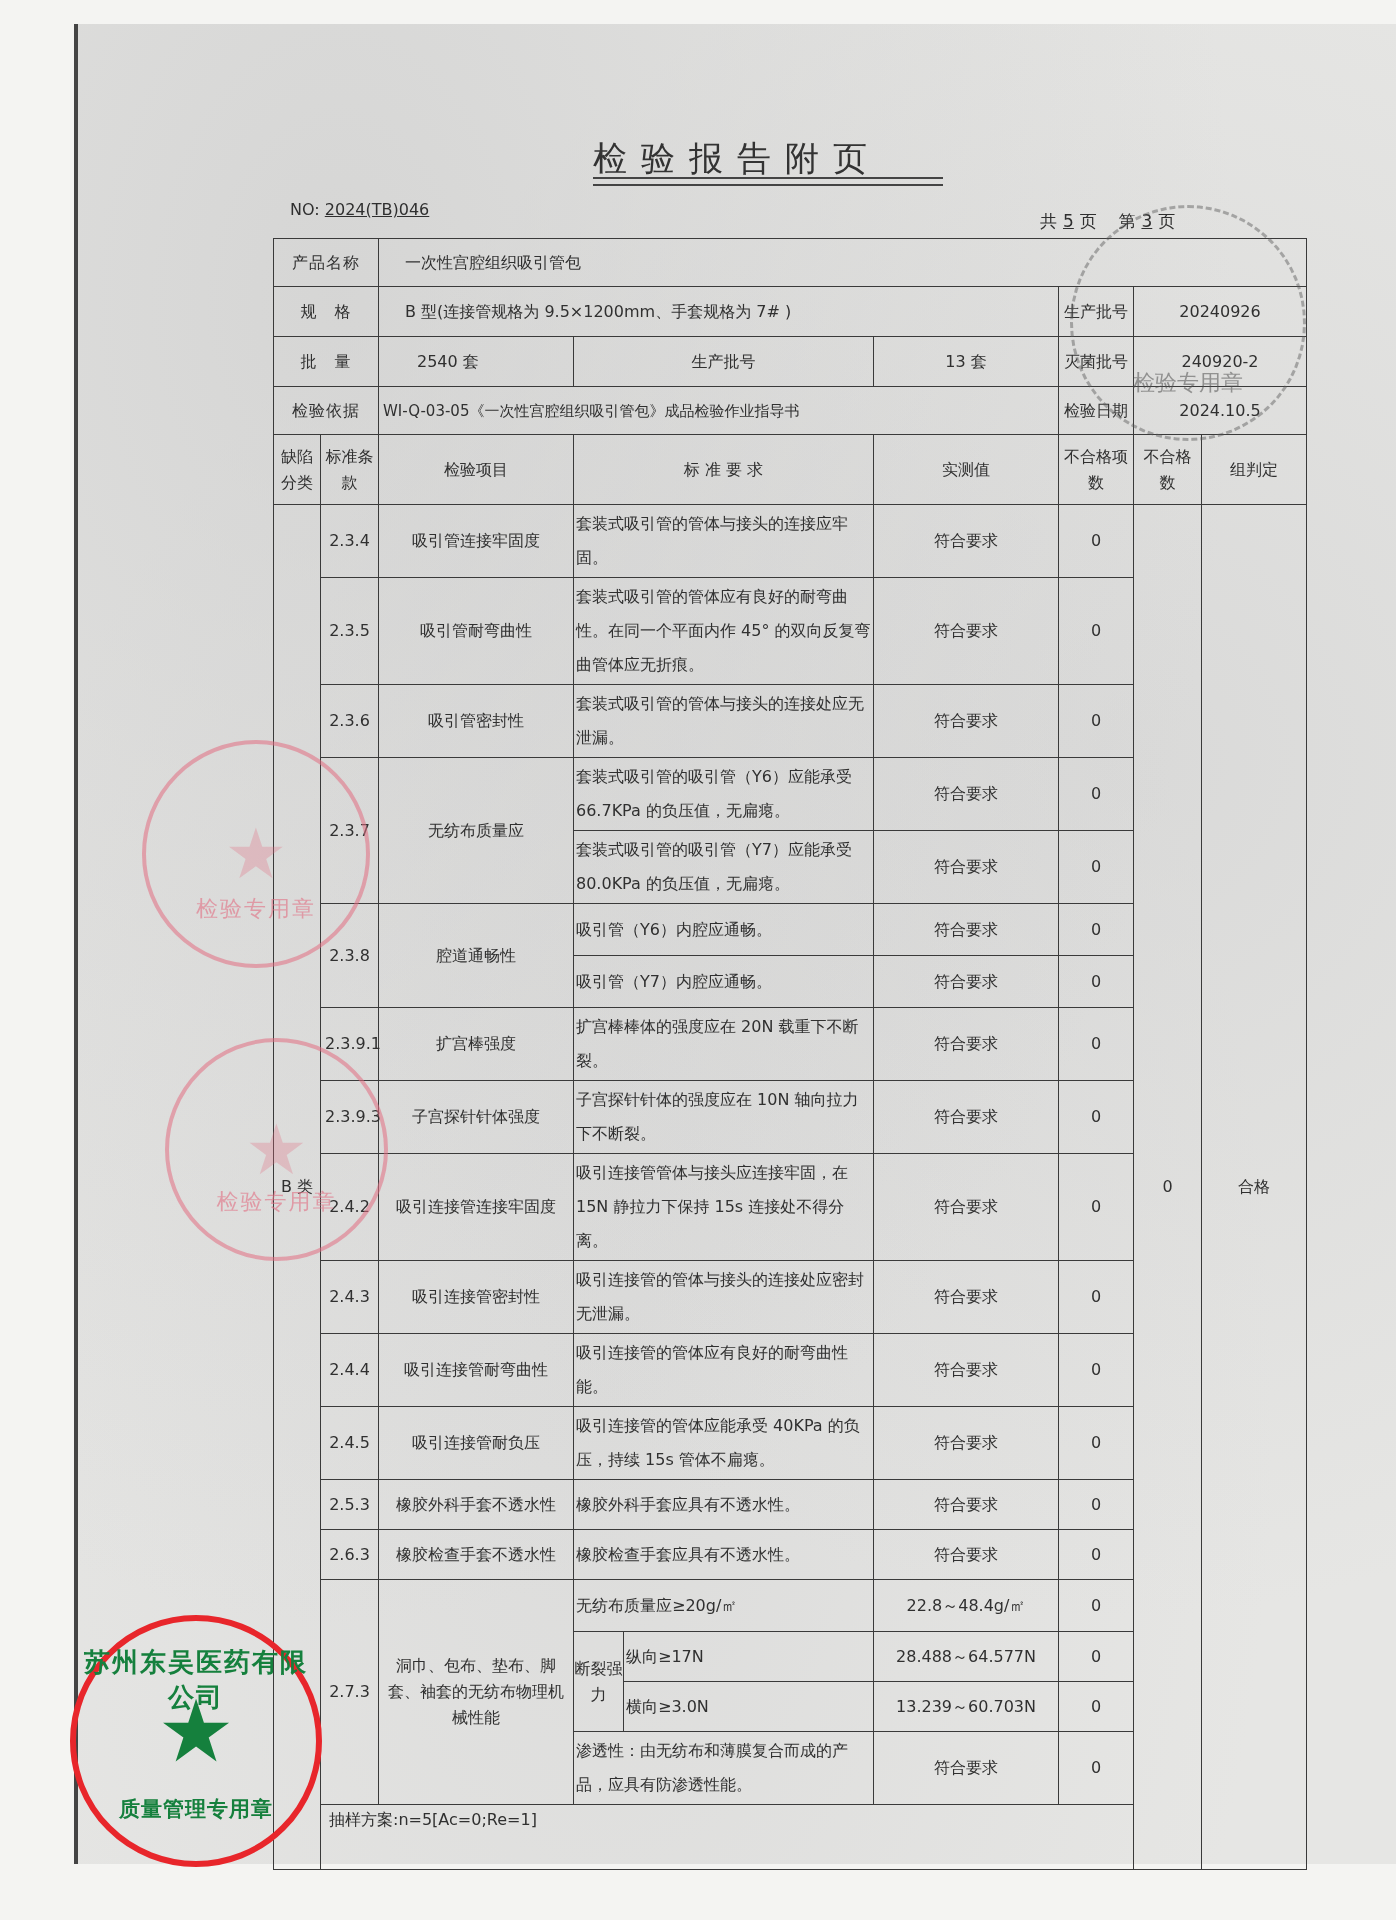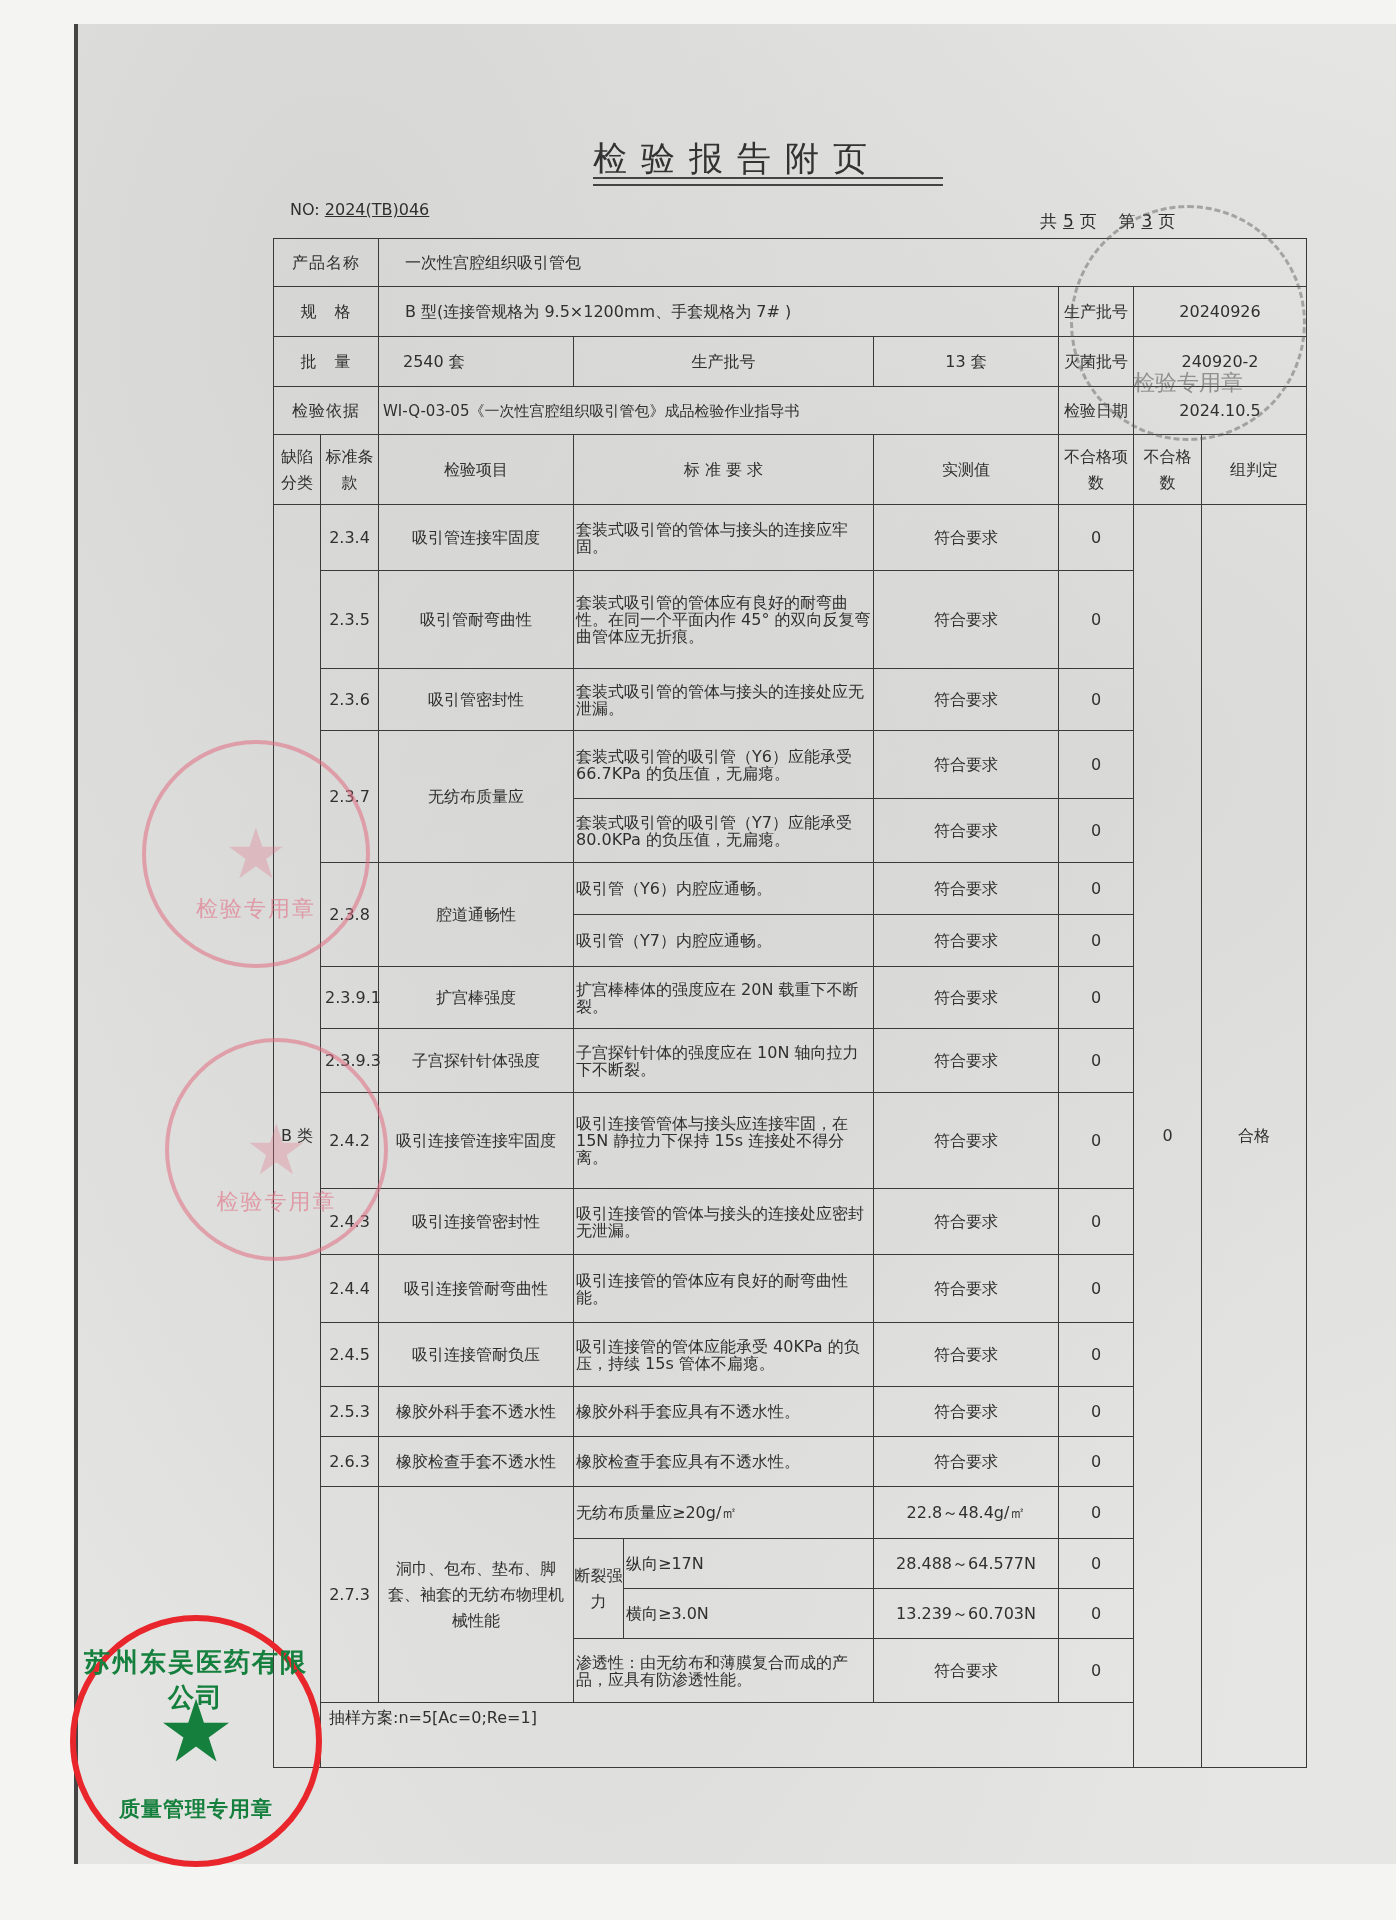--- a/index.html
+++ b/index.html
@@ -32,21 +32,21 @@
 
   table.report {
     position: absolute; left: 273px; top: 238px; width: 1033px;
     border-collapse: collapse; table-layout: fixed; font-size: 16px;
   }
   table.report td {
     border: 1.5px solid #3a3a3a; padding: 2px 4px; vertical-align: middle;
     text-align: center; line-height: 26px; color: #303030;
   }
   table.report td.left { text-align: left; }
-  table.report td.req { text-align: left; line-height: 17px; padding: 2px 2px; }
+  table.report td.req { text-align: left; line-height: 34px; padding: 2px 2px; }
   td.hdr-label { letter-spacing: 1px; }
   .footer-note { text-align: left !important; padding-left: 8px !important; height: 60px; vertical-align: top !important; }
 
   .stamp {
     position: absolute; border-radius: 50%; pointer-events: none;
     display: flex; align-items: center; justify-content: center;
   }
   .stamp-red {
     left: 70px; top: 1615px; width: 240px; height: 240px;
     border: 6px solid #e8262b; color: #15803d;
@@ -117,21 +117,21 @@
     <td colspan="8" class="left" style="padding-left:26px">一次性宫腔组织吸引管包</td>
   </tr>
   <tr style="height:50px">
     <td colspan="2" class="hdr-label">规　格</td>
     <td colspan="5" class="left" style="padding-left:26px">B 型(连接管规格为 9.5×1200mm、手套规格为 7# )</td>
     <td colspan="1" style="white-space:nowrap">生产批号</td>
     <td colspan="2">20240926</td>
   </tr>
   <tr style="height:50px">
     <td colspan="2" class="hdr-label">批　量</td>
-    <td colspan="2" class="left" style="padding-left:24px">2540 套</td>
+    <td colspan="2" class="left" style="padding-left:38px">2540 套</td>
     <td colspan="2">生产批号</td>
     <td colspan="1">13 套</td>
     <td colspan="1" style="white-space:nowrap">灭菌批号</td>
     <td colspan="2">240920-2</td>
   </tr>
   <tr style="height:48px">
     <td colspan="2" class="hdr-label">检验依据</td>
     <td colspan="5" class="left" style="font-size:15px">WI-Q-03-05《一次性宫腔组织吸引管包》成品检验作业指导书</td>
     <td colspan="1" style="white-space:nowrap">检验日期</td>
     <td colspan="2">2024.10.5</td>

